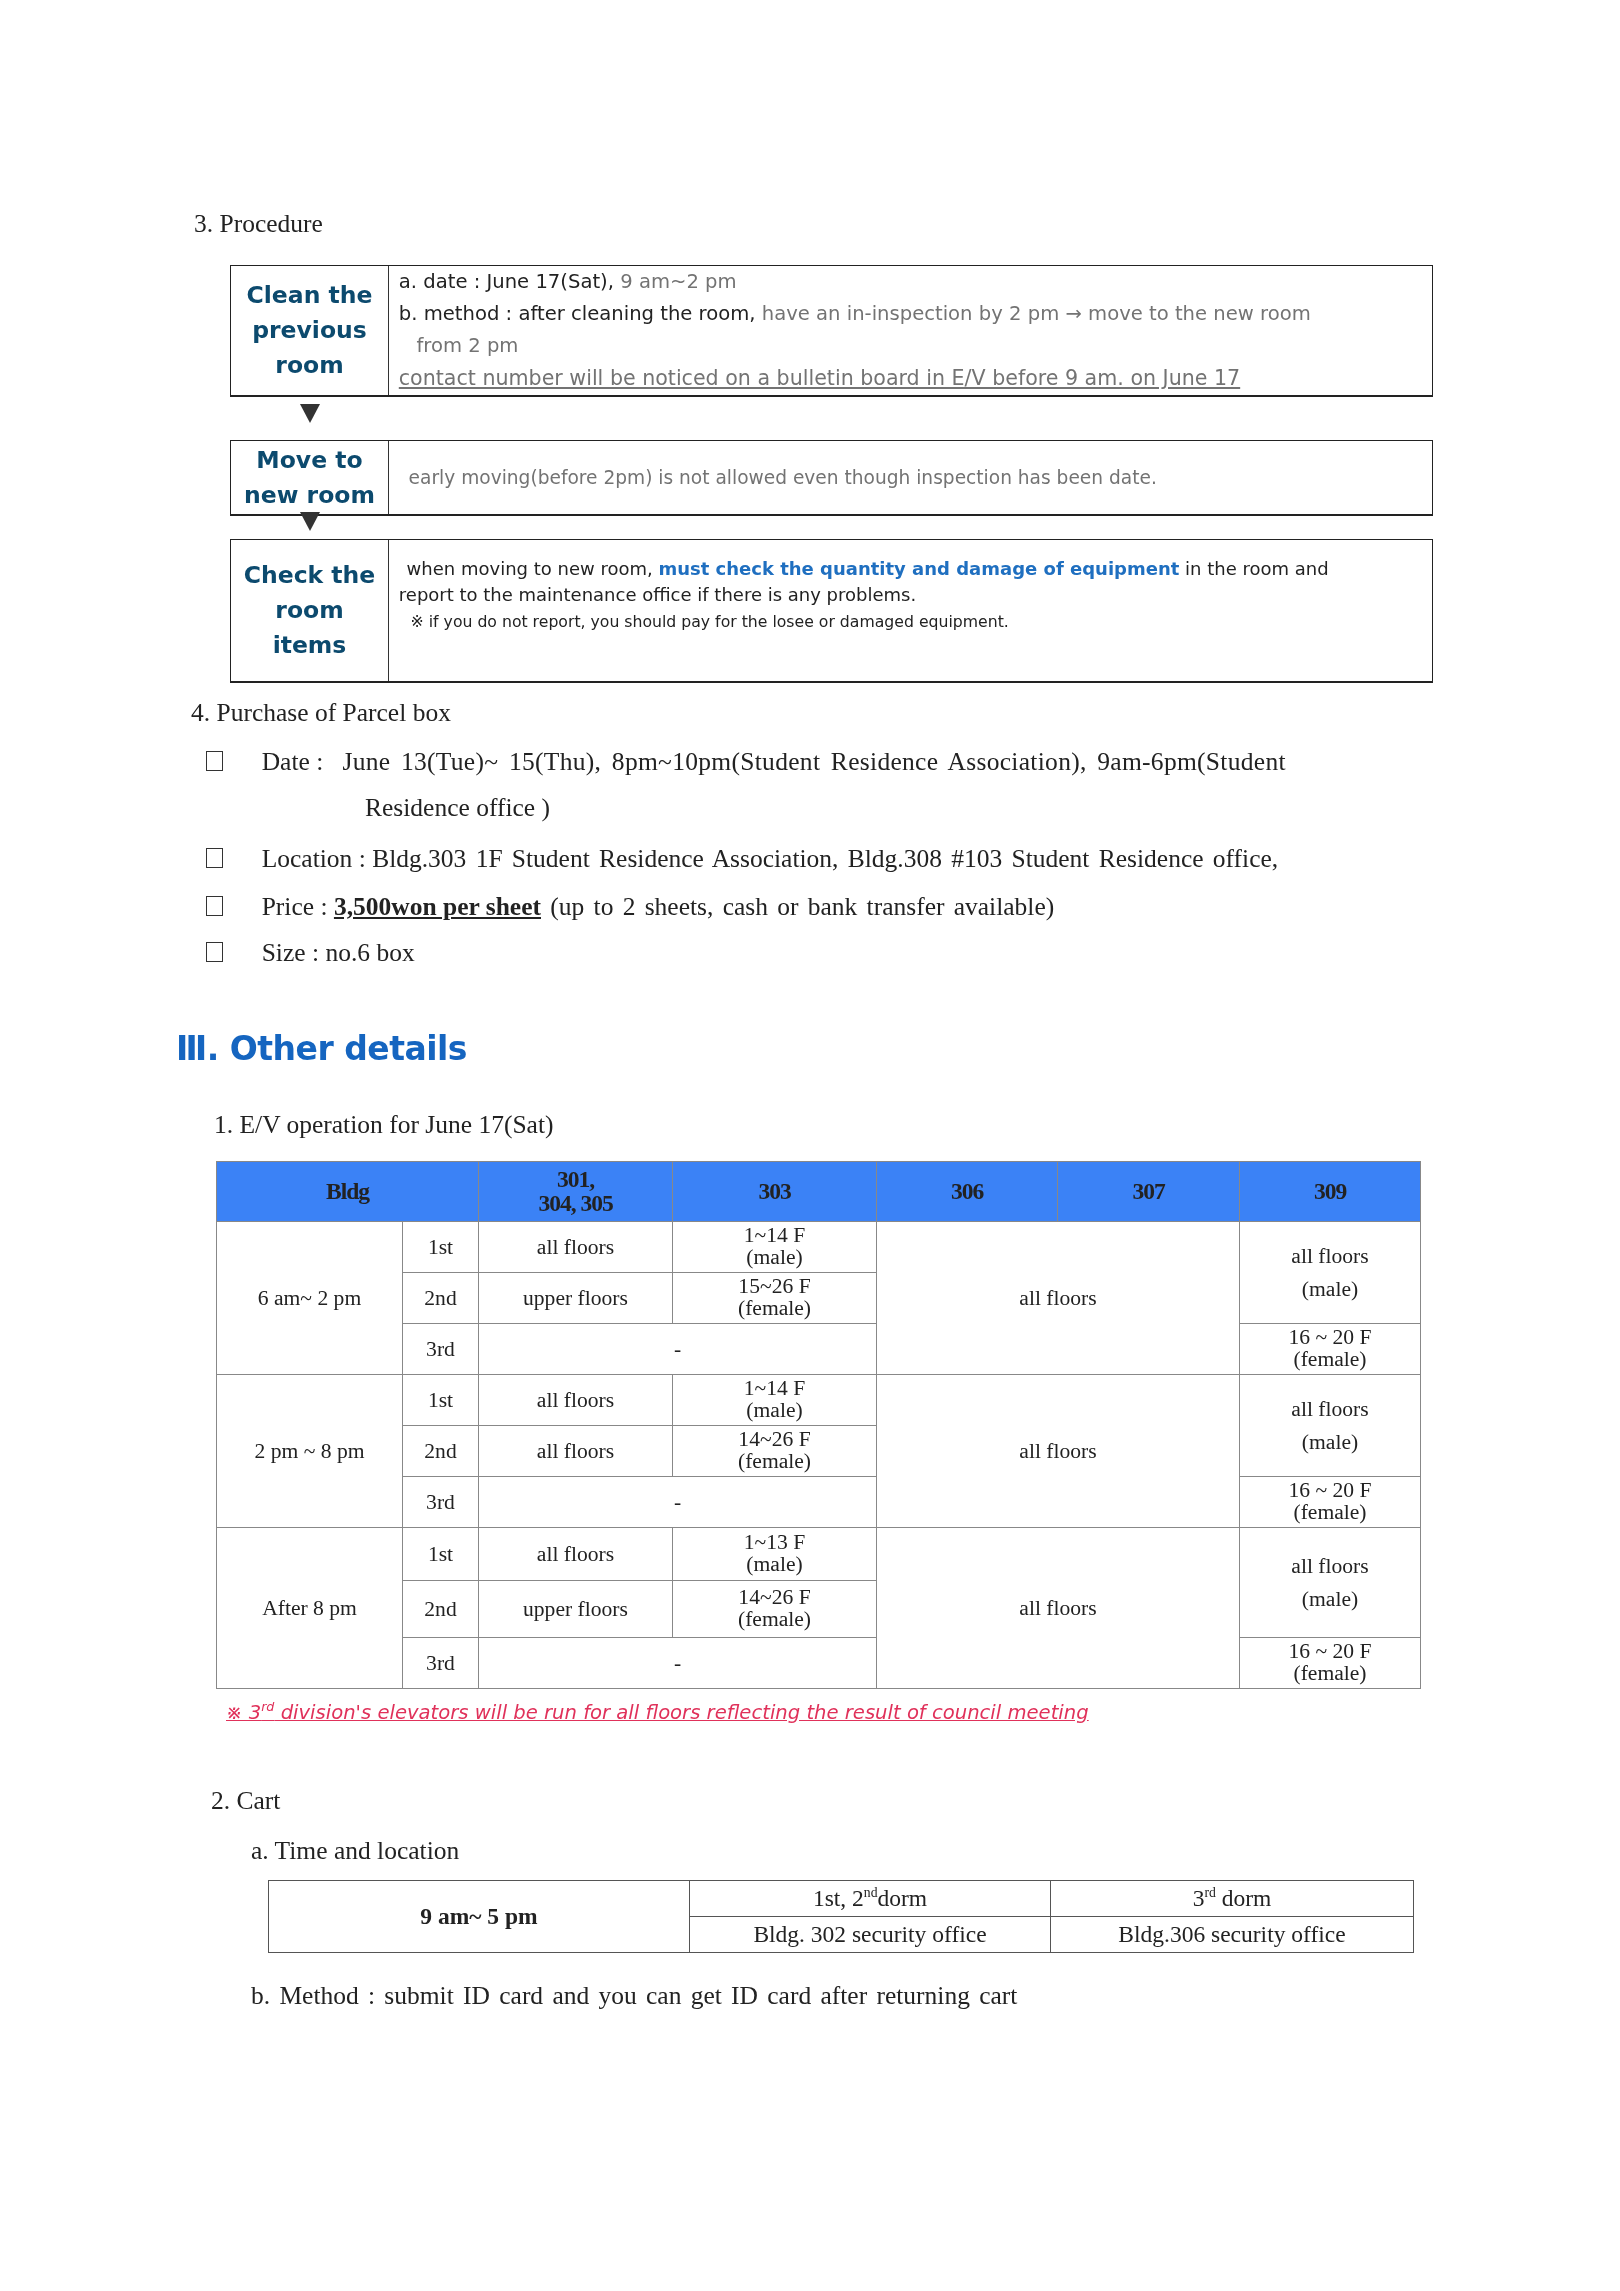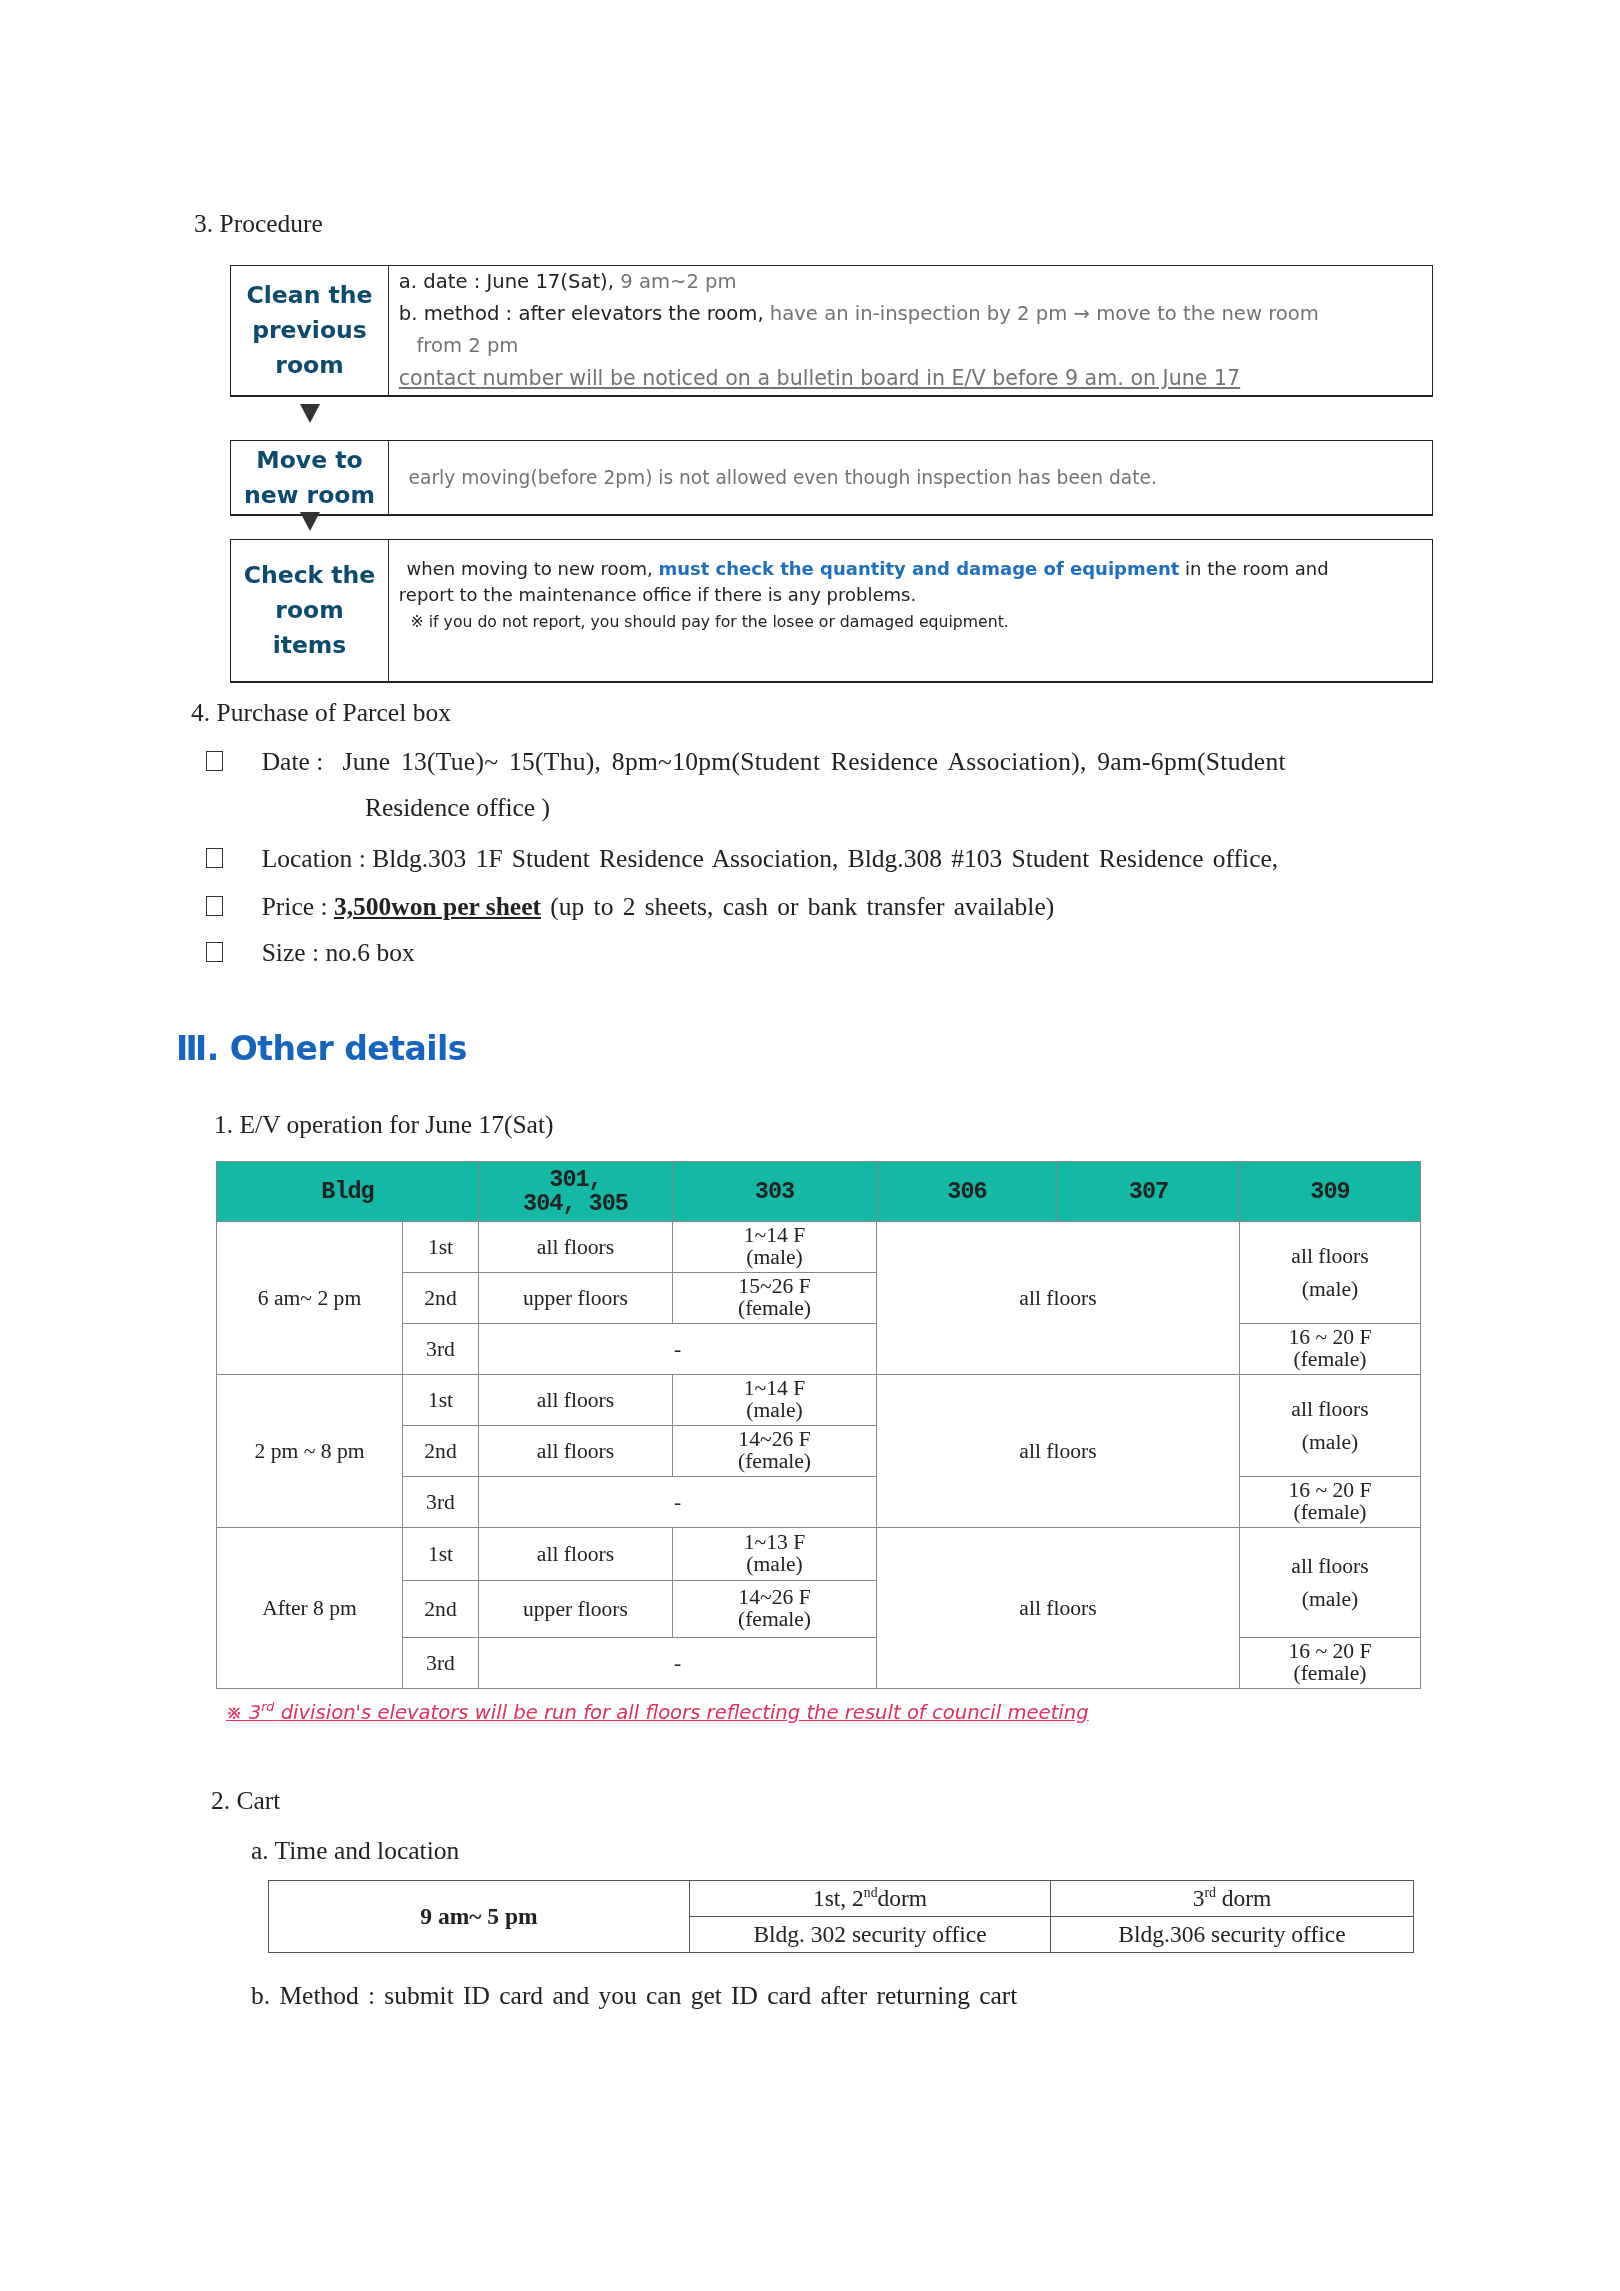--- a/index.html
+++ b/index.html
@@ -24,21 +24,21 @@
   .plist-item { position: absolute; left: 206px; font-family: "Liberation Serif", serif; font-size: 25.5px; white-space: nowrap; }
   .checkbox { display: inline-block; width: 14.7px; height: 17.6px; border: 1.5px solid #333; margin-right: 39px; vertical-align: -1px; }
   .u-bold { font-weight: bold; text-decoration: underline; }
 
   
   .sec-title { position: absolute; left: 176px; top: 1029px; font-family: "DejaVu Sans", sans-serif; font-weight: bold; font-size: 33px; color: #1565c0; letter-spacing: -0.5px; }
 
   
   table.ev { position: absolute; left: 216px; top: 1161px; border-collapse: collapse; font-family: "Liberation Serif", serif; font-size: 21.6px; color: #222; }
   table.ev td, table.ev th { border: 1px solid #888; text-align: center; padding: 0; }
-  table.ev th { background: #14b8a6; font-weight: bold; font-size: 23.5px; height: 59px; letter-spacing: -1px; font-family: Liberation Mono, monospace; }
+  table.ev th { background: #3b82f6; font-weight: bold; font-size: 23.5px; height: 59px; letter-spacing: -1px; }
   table.ev td.rowcell { height: 50px; }
   table.ev .small { line-height: 21.6px; }
   table.ev .grp-top td { border-top: 1.5px solid #555; }
 
   .note { position: absolute; left: 226px; top: 1699px; font-family: "DejaVu Sans", sans-serif; font-style: italic; font-size: 19.6px; color: #e0315a; text-decoration: underline; white-space: nowrap; }
   .note sup { font-size: 12.7px; }
 
   
   table.cart { position: absolute; left: 268px; top: 1880px; border-collapse: collapse; font-family: "Liberation Serif", serif; font-size: 23.5px; color: #222; }
   table.cart td { border: 1px solid #555; text-align: center; height: 35px; padding: 0; }
@@ -52,21 +52,21 @@
 <div class="pbox" style="top:265px; height:129px;">
   <div class="plabel">
     <div>
       <div>Clean the</div>
       <div>previous</div>
       <div>room</div>
     </div>
   </div>
   <div class="pcontent" style="padding-top:0; line-height:32px;">
     <div class="line"><span>a. date : June 17(Sat), </span><span class="red">9 am~2 pm</span></div>
-    <div class="line"><span>b. method : after elevators the room, </span><span class="red">have an in-inspection by 2 pm → move to the new room</span></div>
+    <div class="line"><span>b. method : after cleaning the room, </span><span class="red">have an in-inspection by 2 pm → move to the new room</span></div>
     <div class="line" style="padding-left:17.6px;"><span class="red">from 2 pm</span></div>
     <div class="line"><span class="red" style="text-decoration:underline; font-size:20.6px;">contact number will be noticed on a bulletin board in E/V before 9 am. on June 17</span></div>
   </div>
 </div>
 
 <div class="arrow" style="top:404px;"></div>
 
 <div class="pbox" style="top:440px; height:73px;">
   <div class="plabel">
     <div>

